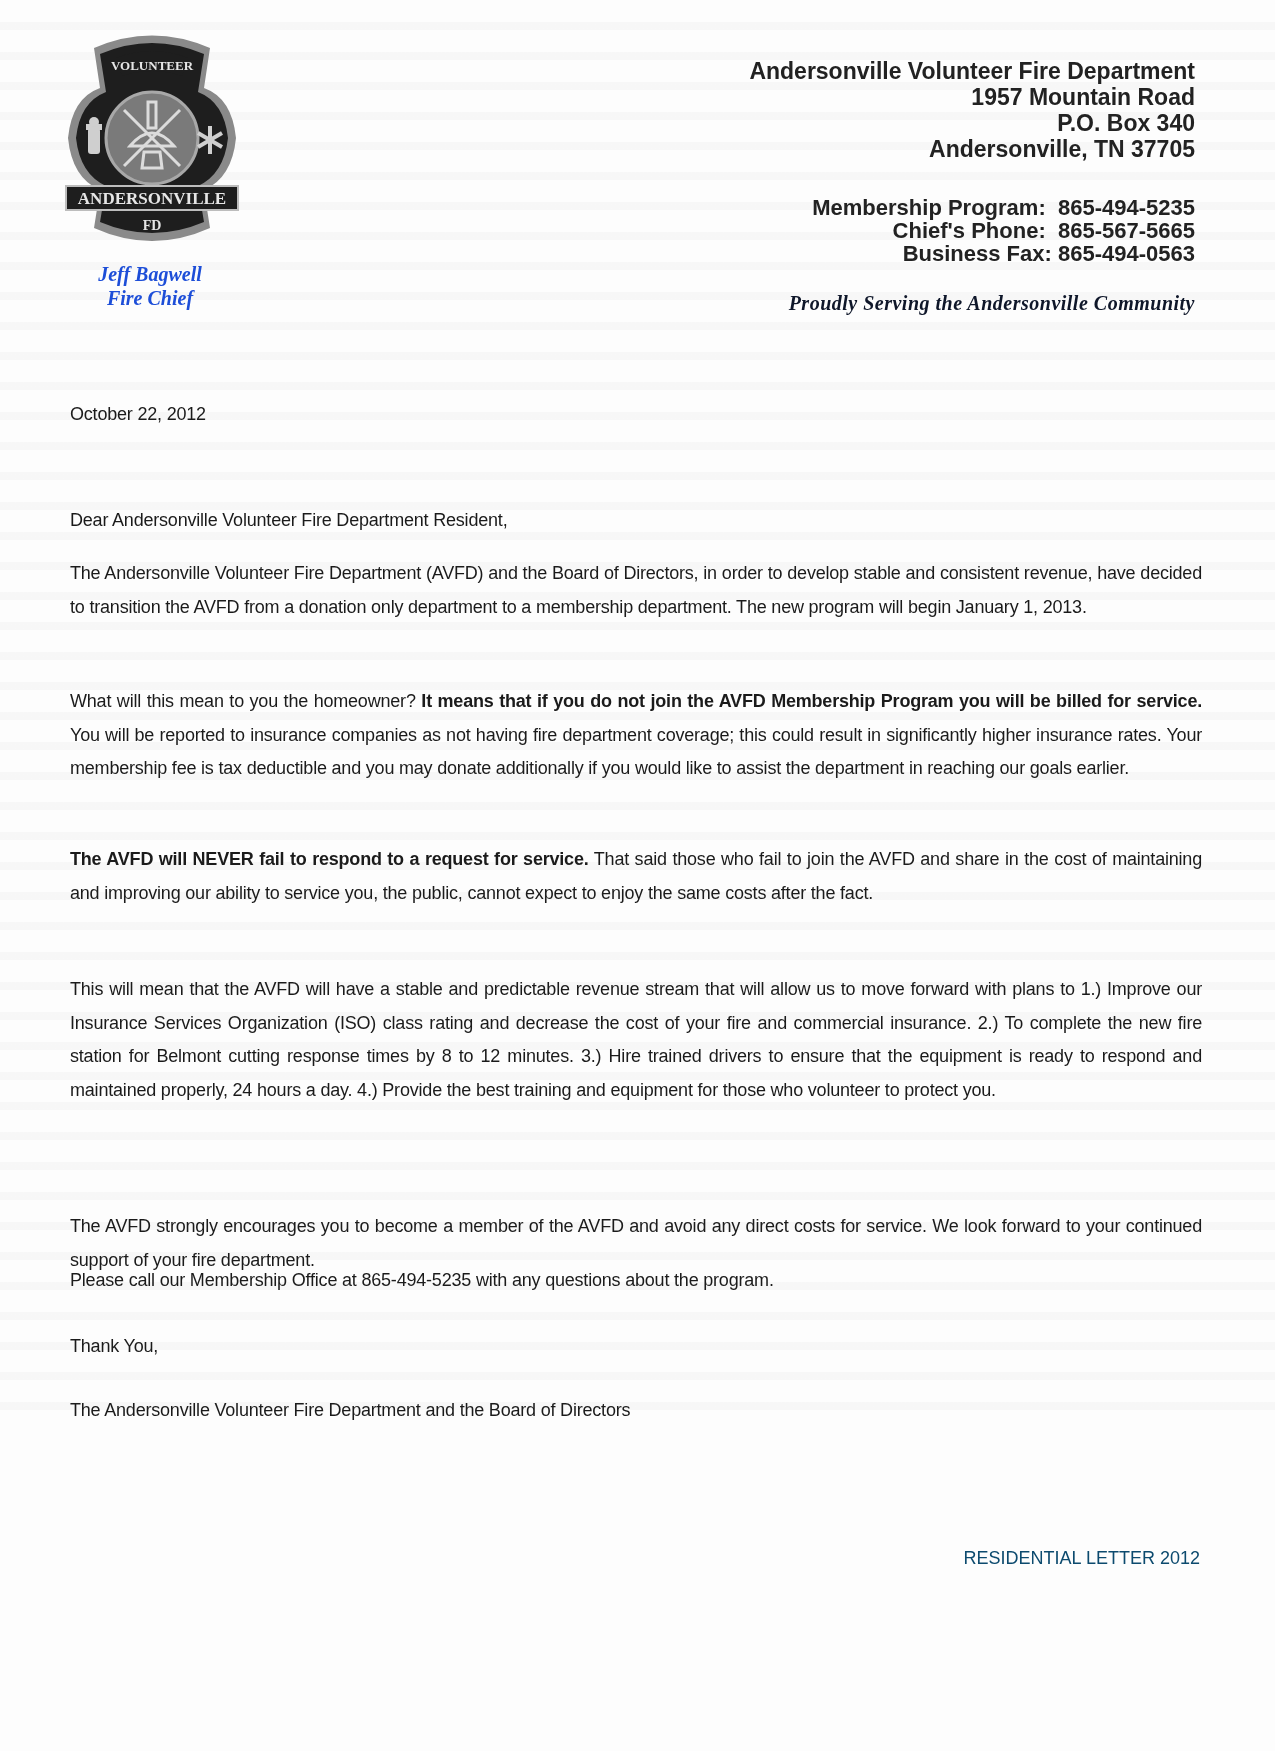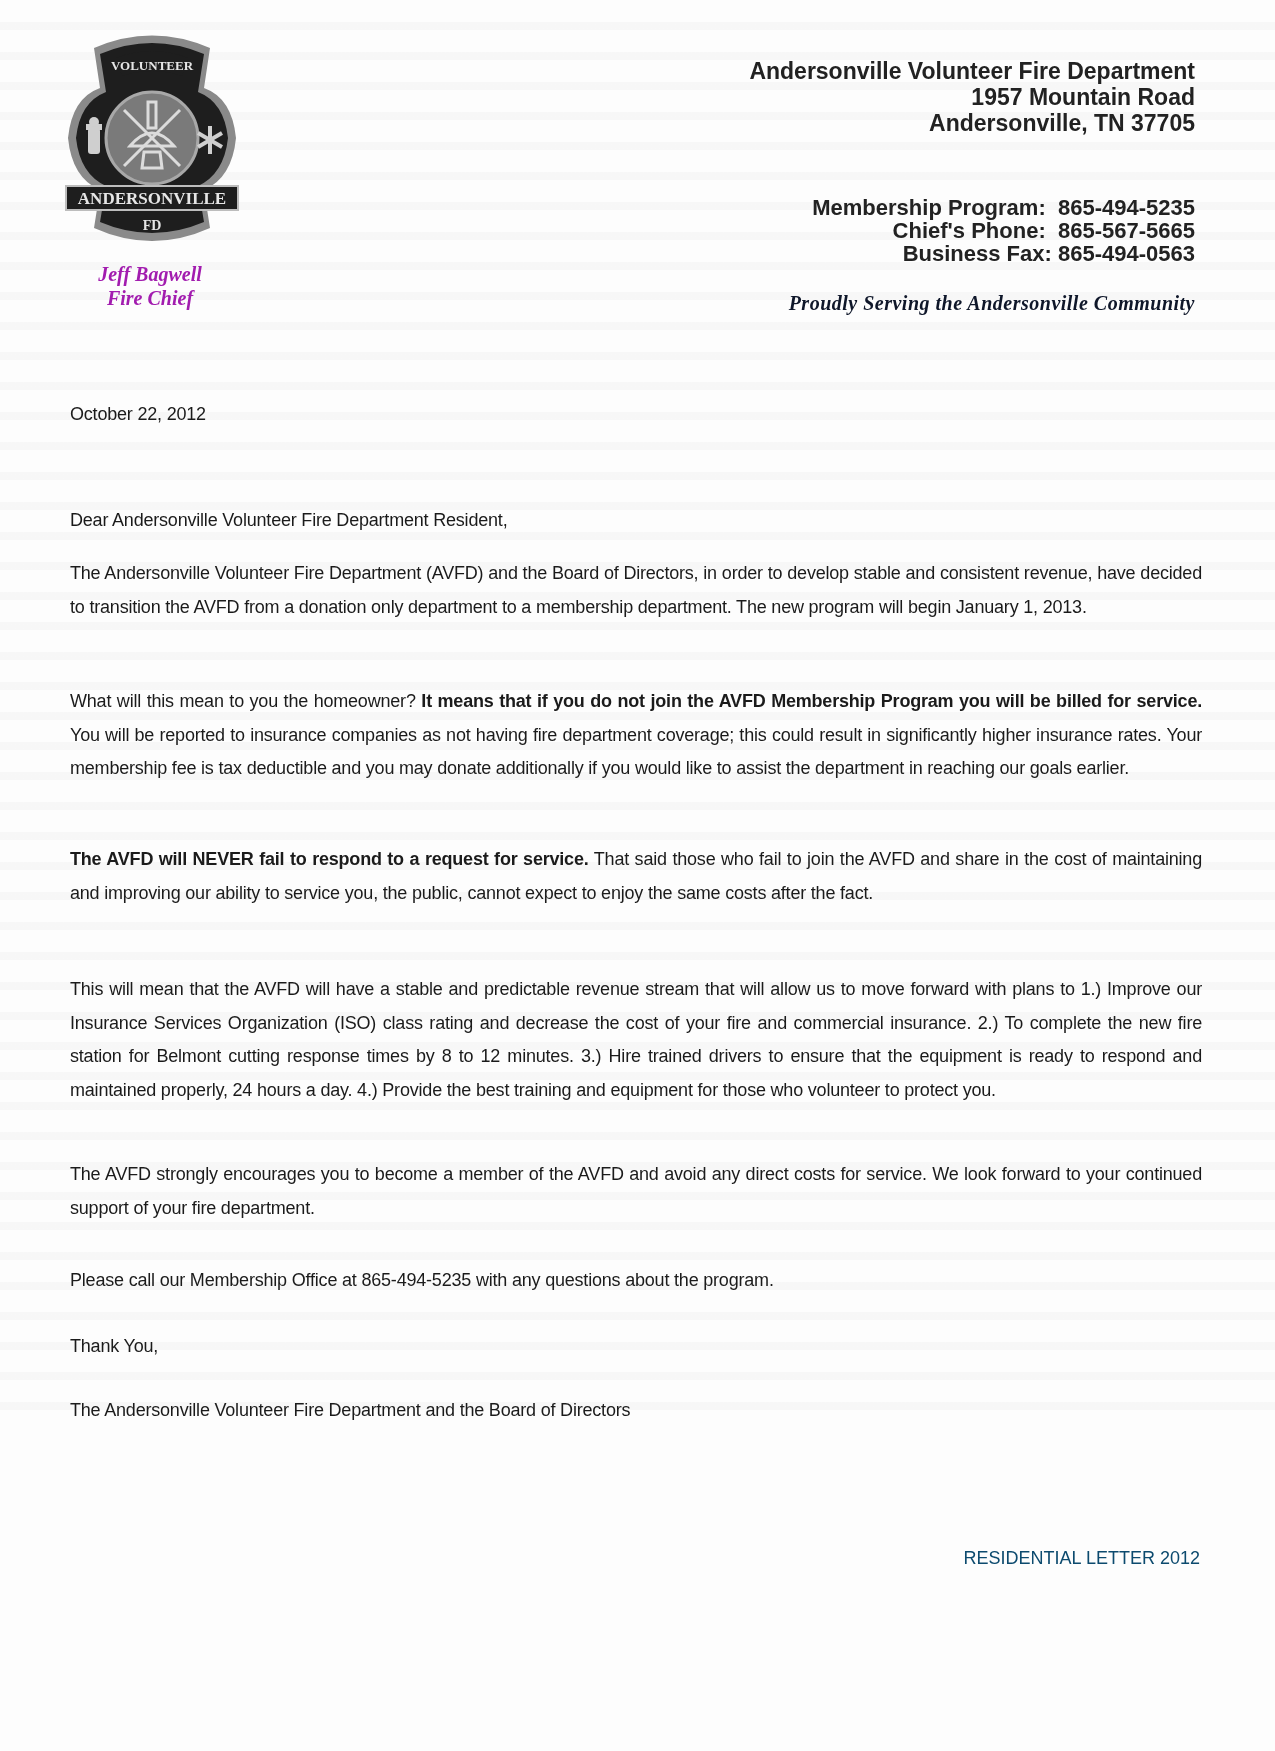--- a/index.html
+++ b/index.html
@@ -15,42 +15,42 @@
   .bleed {
     position: absolute; left: 0; top: 0; width: 100%; height: 100%;
     background:
       repeating-linear-gradient(180deg, rgba(0,0,0,0) 0px, rgba(0,0,0,0) 22px, rgba(0,0,0,0.025) 22px, rgba(0,0,0,0.025) 30px);
     pointer-events: none;
   }
 
   
   .logo { position: absolute; left: 64px; top: 28px; width: 176px; height: 222px; }
   .chief { position: absolute; left: 60px; top: 262px; width: 180px; text-align: center;
-    font-family: "Liberation Serif", serif; font-style: italic; font-weight: bold; font-size: 20px; line-height: 24px; color: #a21caf; }
+    font-family: "Liberation Serif", serif; font-style: italic; font-weight: bold; font-size: 20px; line-height: 24px; color: #1d4ed8; }
 
   
   .lh { position: absolute; right: 80px; top: 58px; text-align: right; font-weight: bold; color: #222; }
   .lh .line { font-size: 23px; line-height: 26px; }
   .contacts { position: absolute; right: 80px; top: 196px; text-align: right; font-weight: bold; color: #222; }
   .contacts .c { font-size: 22px; line-height: 23px; }
   .tagline { position: absolute; right: 80px; top: 292px; font-family: "Liberation Serif", serif;
     font-style: italic; font-weight: bold; font-size: 20px; color: #0f172a; letter-spacing: 0.5px; }
 
   
   .body-text { position: absolute; left: 70px; width: 1132px; font-size: 18px; line-height: 33.5px; color: #1b1b1b;
     font-family: "Liberation Sans Narrow", "Liberation Sans", sans-serif; letter-spacing: -0.2px; }
   .justify { text-align: justify; }
   .bold { font-weight: bold; }
   .date { top: 398px; }
   .salutation { top: 504px; }
   .p1 { top: 557px; }
   .p2 { top: 685px; }
   .p3 { top: 843px; }
   .p4 { top: 973px; }
-  .p5 { top: 1158px; }
+  .p5 { top: 1210px; }
   .p6 { top: 1264px; }
   .closing { top: 1330px; }
   .sig { top: 1394px; }
   .footer { position: absolute; right: 75px; top: 1548px; font-size: 18px; color: #0c4a6e; }
 </style>
 </head>
 <body>
 
 <div class="page">
   <div class="bleed"></div>
@@ -86,20 +86,21 @@
   </div>
 
   <div class="chief">
     <div>Jeff Bagwell</div>
     <div>Fire Chief</div>
   </div>
 
   <div class="lh">
     <div class="line">Andersonville Volunteer Fire Department</div>
     <div class="line">1957 Mountain Road</div>
+    <div class="line">P.O. Box 340</div>
     <div class="line">Andersonville, TN 37705</div>
   </div>
 
   <div class="contacts">
     <div class="c">
       <span>Membership Program:</span>&nbsp;
       <span>865-494-5235</span>
     </div>
     <div class="c">
       <span>Chief's Phone:</span>&nbsp;

